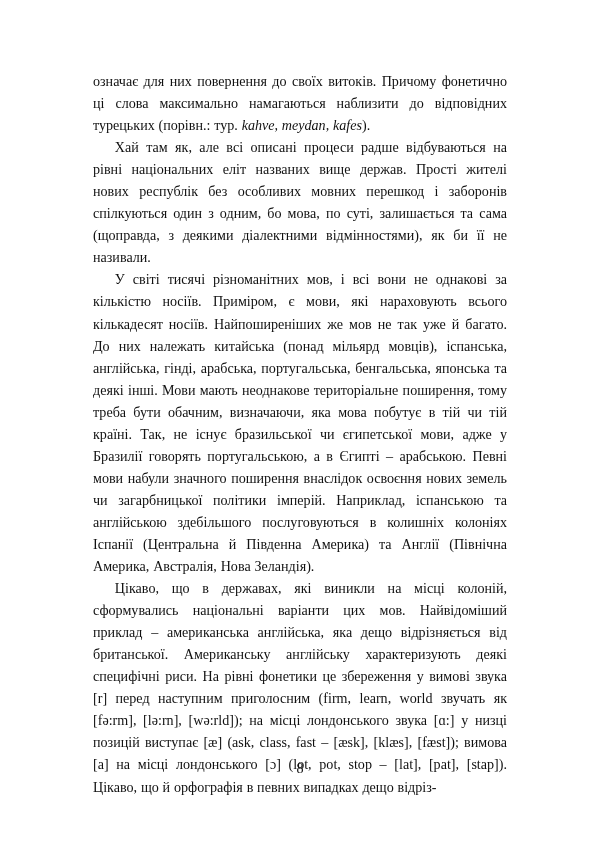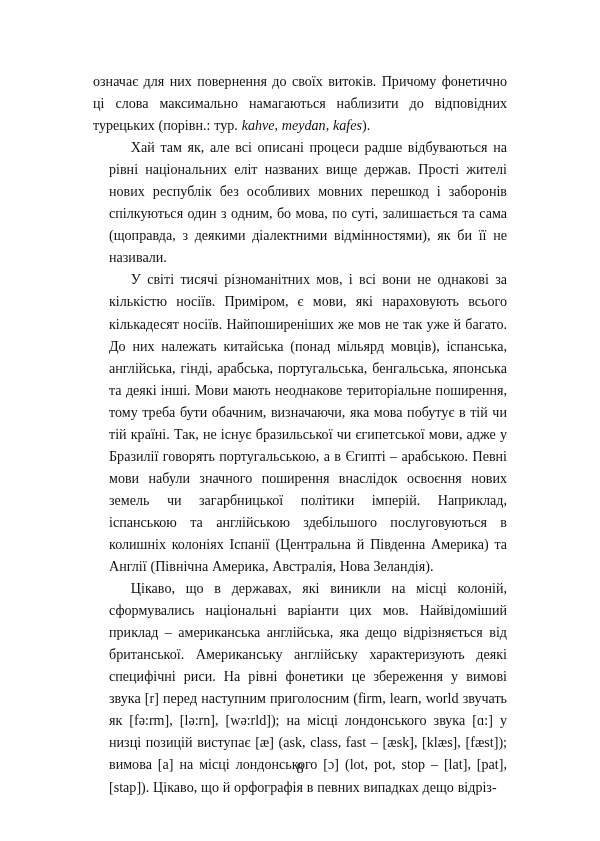--- a/index.html
+++ b/index.html
@@ -44,21 +44,20 @@
     -webkit-hyphens: manual;
     word-spacing: 0.02em;
   }
 
   .para.indent {
     text-indent: 1.55em;
   }
 
   .para + .para {
     margin-top: 0;
-    margin-left: 16px;
   }
 
   em.ital {
     font-style: italic;
   }
 
   #folio {
     position: absolute;
     left: 0;
     top: 760px;

